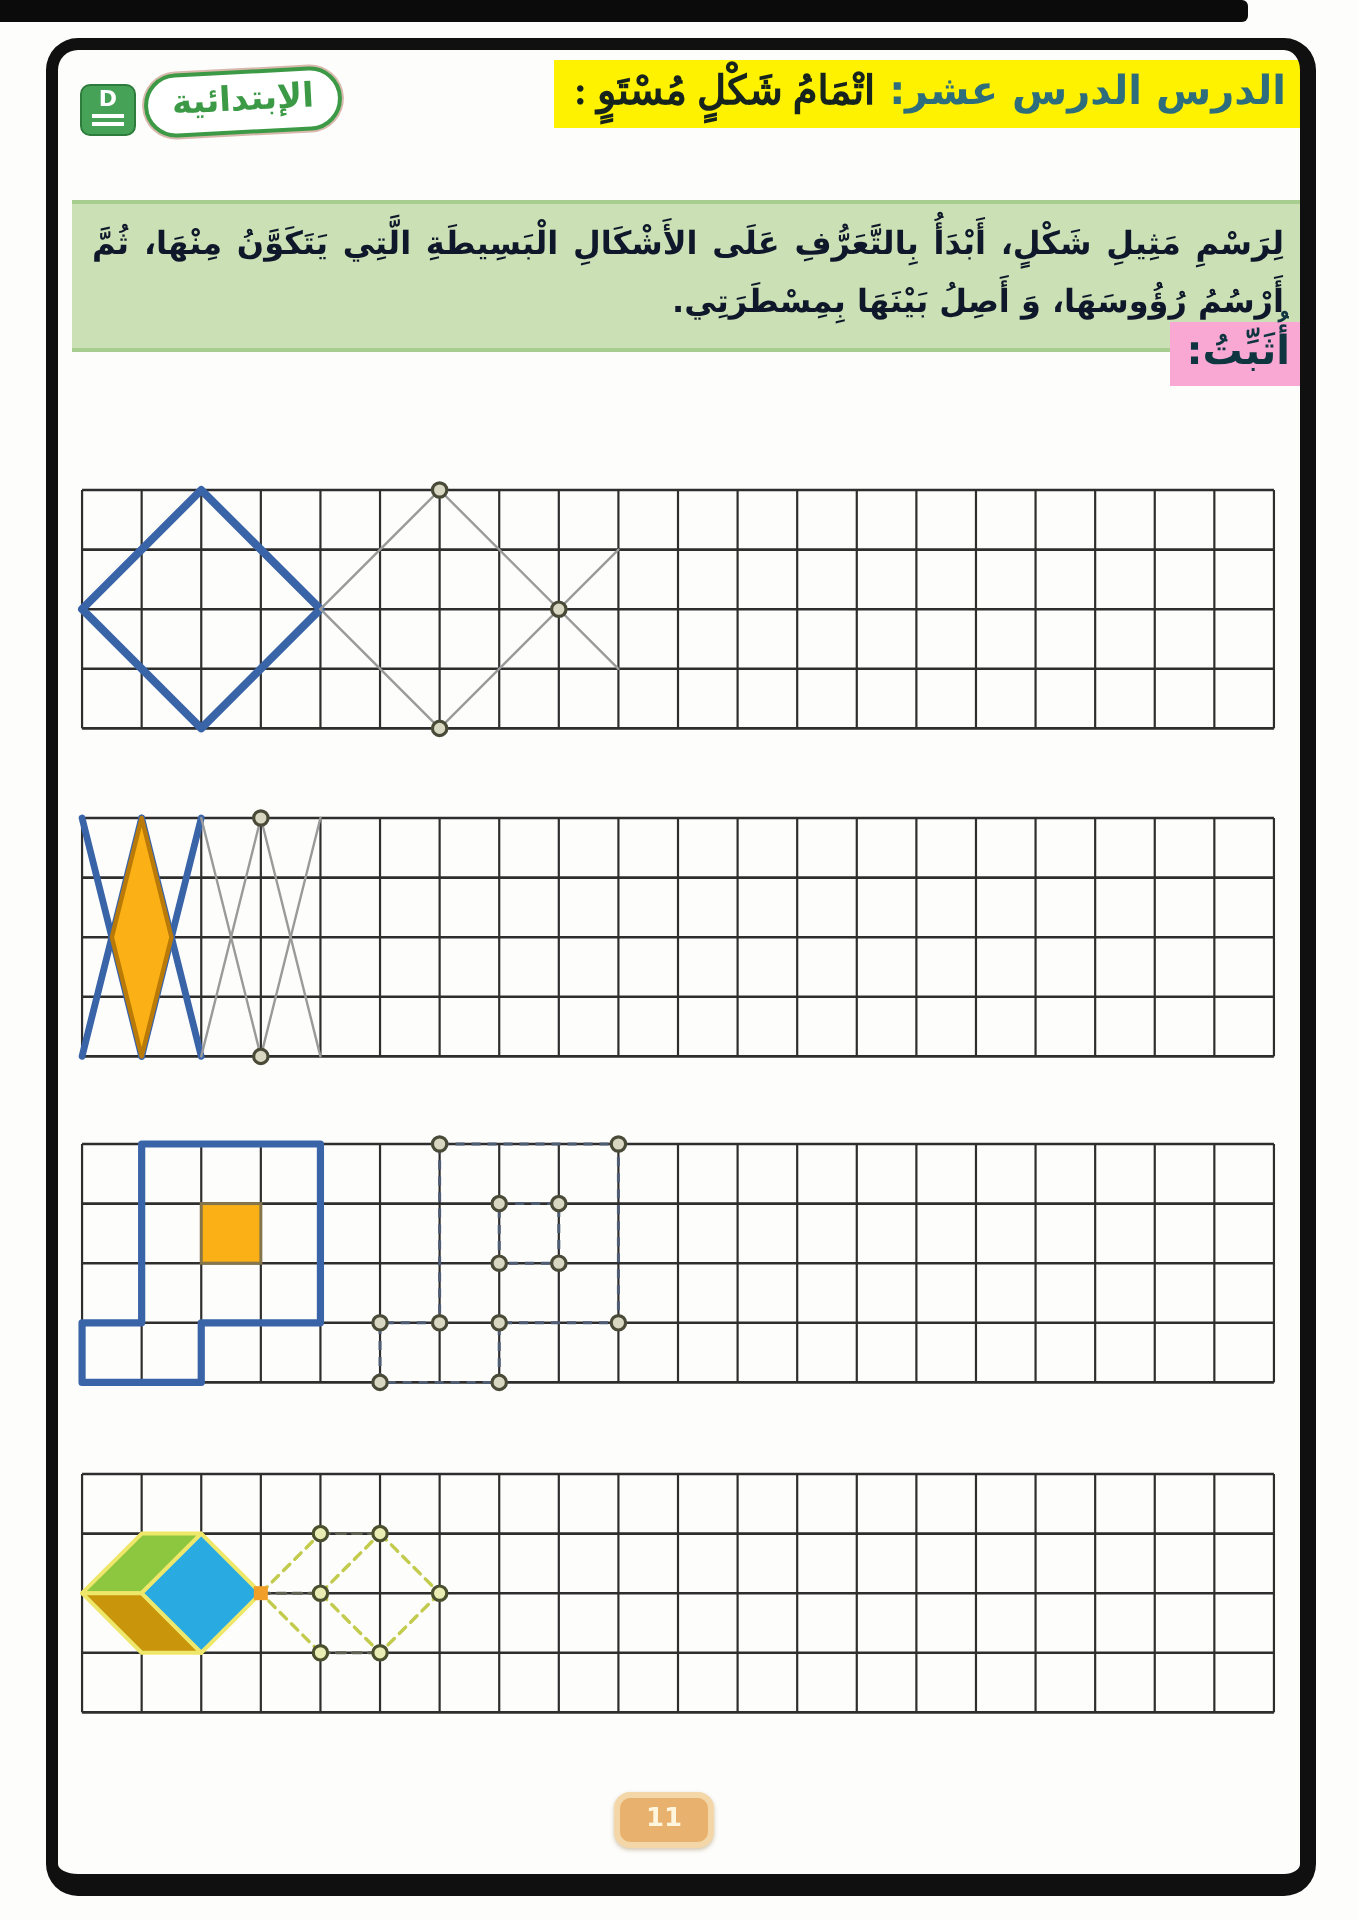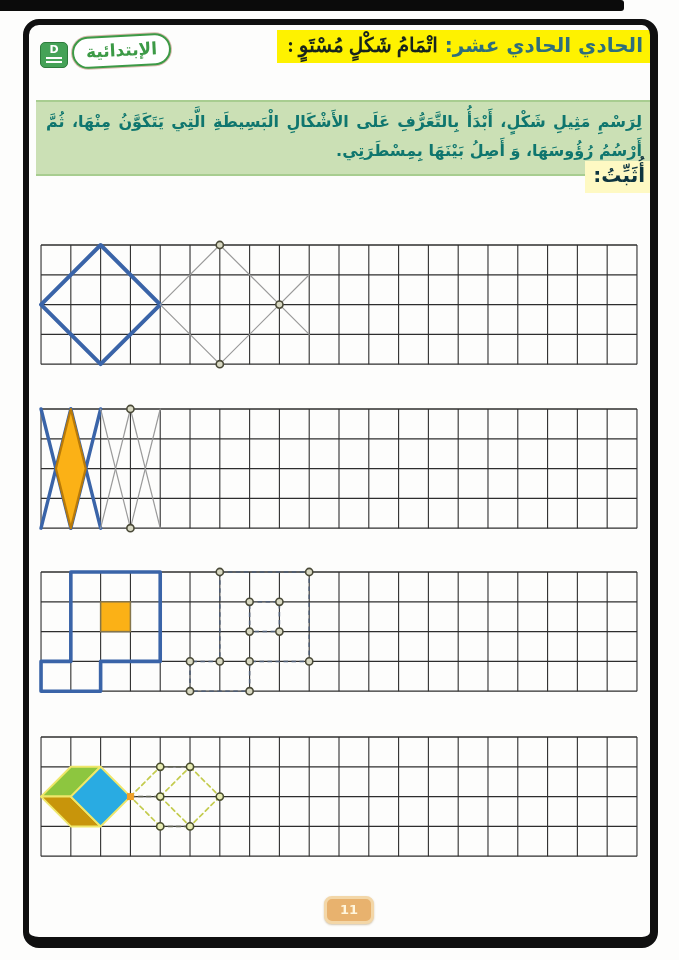--- a/index.html
+++ b/index.html
@@ -21,50 +21,50 @@
              border-radius:16px;padding:3px 12px 5px;color:#3c9a46;font-size:17px;font-weight:800;
              transform:rotate(-3deg);box-shadow:0 0 0 1px #d9b9ad;direction:rtl;}
   .title{position:absolute;top:30px;right:26px;background:#fef200;padding:3px 10px 6px;
          font-size:20px;font-weight:bold;direction:rtl;white-space:nowrap;}
   .title .lesson{color:#2e6e7c;}
   .title .topic{color:#17241d;font-family:Liberation Serif, serif;}
 
   
   .note{position:absolute;left:36px;top:86px;width:616px;background:#cbe0b5;
         box-shadow:0 -2px 0 #a8cd90,0 2px 0 #a8cd90;
-        padding:6px 10px 8px;color:#0f766e;font-size:16px;font-weight:bold;line-height:1.8;
+        padding:6px 10px 8px;color:#0f172a;font-size:16px;font-weight:bold;line-height:1.8;
         text-align:justify;direction:rtl;}
 
-  .verify-badge{position:absolute;top:161px;right:26px;background:#fef9c3;color:#0e3540;
+  .verify-badge{position:absolute;top:161px;right:26px;background:#f9a8d4;color:#0e3540;
         font-size:20px;font-weight:bold;padding:2px 8px 6px;direction:rtl;}
   .instruction{position:absolute;top:198px;right:26px;margin:0;color:#1e1e1e;font-size:18px;
         font-weight:600;direction:rtl;white-space:nowrap;}
 
   svg.grid{position:absolute;left:41px;overflow:visible;}
 
-  .page-num{position:absolute;left:324px;top:896px;width:50px;height:28px;background:#e8b26e;
+  .page-num{position:absolute;left:307px;top:896px;width:50px;height:28px;background:#e8b26e;
         border:3px solid #f3d7a8;border-radius:8px;color:#fff6dd;font-size:13px;font-weight:bold;
         text-align:center;line-height:21px;box-shadow:0 1px 2px rgba(160,130,80,.45);}
 </style>
 </head>
 <body>
 
 <div class="page">
   <div class="scan-bar"></div>
 
   <div class="logo-badge">
     <span>D</span>
     <span class="bars"></span>
   </div>
   <div class="logo-pill">
     <span>الإبتدائية</span>
   </div>
 
   <div class="title">
-    <span class="lesson">الحادي الحادي عشر:</span>
+    <span class="lesson">الدرس الدرس عشر:</span>
     <span class="topic">اتْمَامُ شَكْلٍ مُسْتَوٍ :</span>
   </div>
 
   <p class="note">لِرَسْمِ مَثِيلِ شَكْلٍ، أَبْدَأُ بِالتَّعَرُّفِ عَلَى الأَشْكَالِ الْبَسِيطَةِ الَّتِي يَتَكَوَّنُ مِنْهَا، ثُمَّ أَرْسُمُ رُؤُوسَهَا، وَ أَصِلُ بَيْنَهَا بِمِسْطَرَتِي.</p>
 
   <span class="verify-badge">أُثَبِّتُ:</span>
 
   <svg class="grid" viewBox="0 0 596 119.2" style="width: 596px; height: 119.2px; top: 245px;">
       <line x1="0" y1="0" x2="0" y2="119.2" stroke="#2e2e2e" stroke-width="1.1"></line>
       <line x1="29.8" y1="0" x2="29.8" y2="119.2" stroke="#2e2e2e" stroke-width="1.1"></line>

